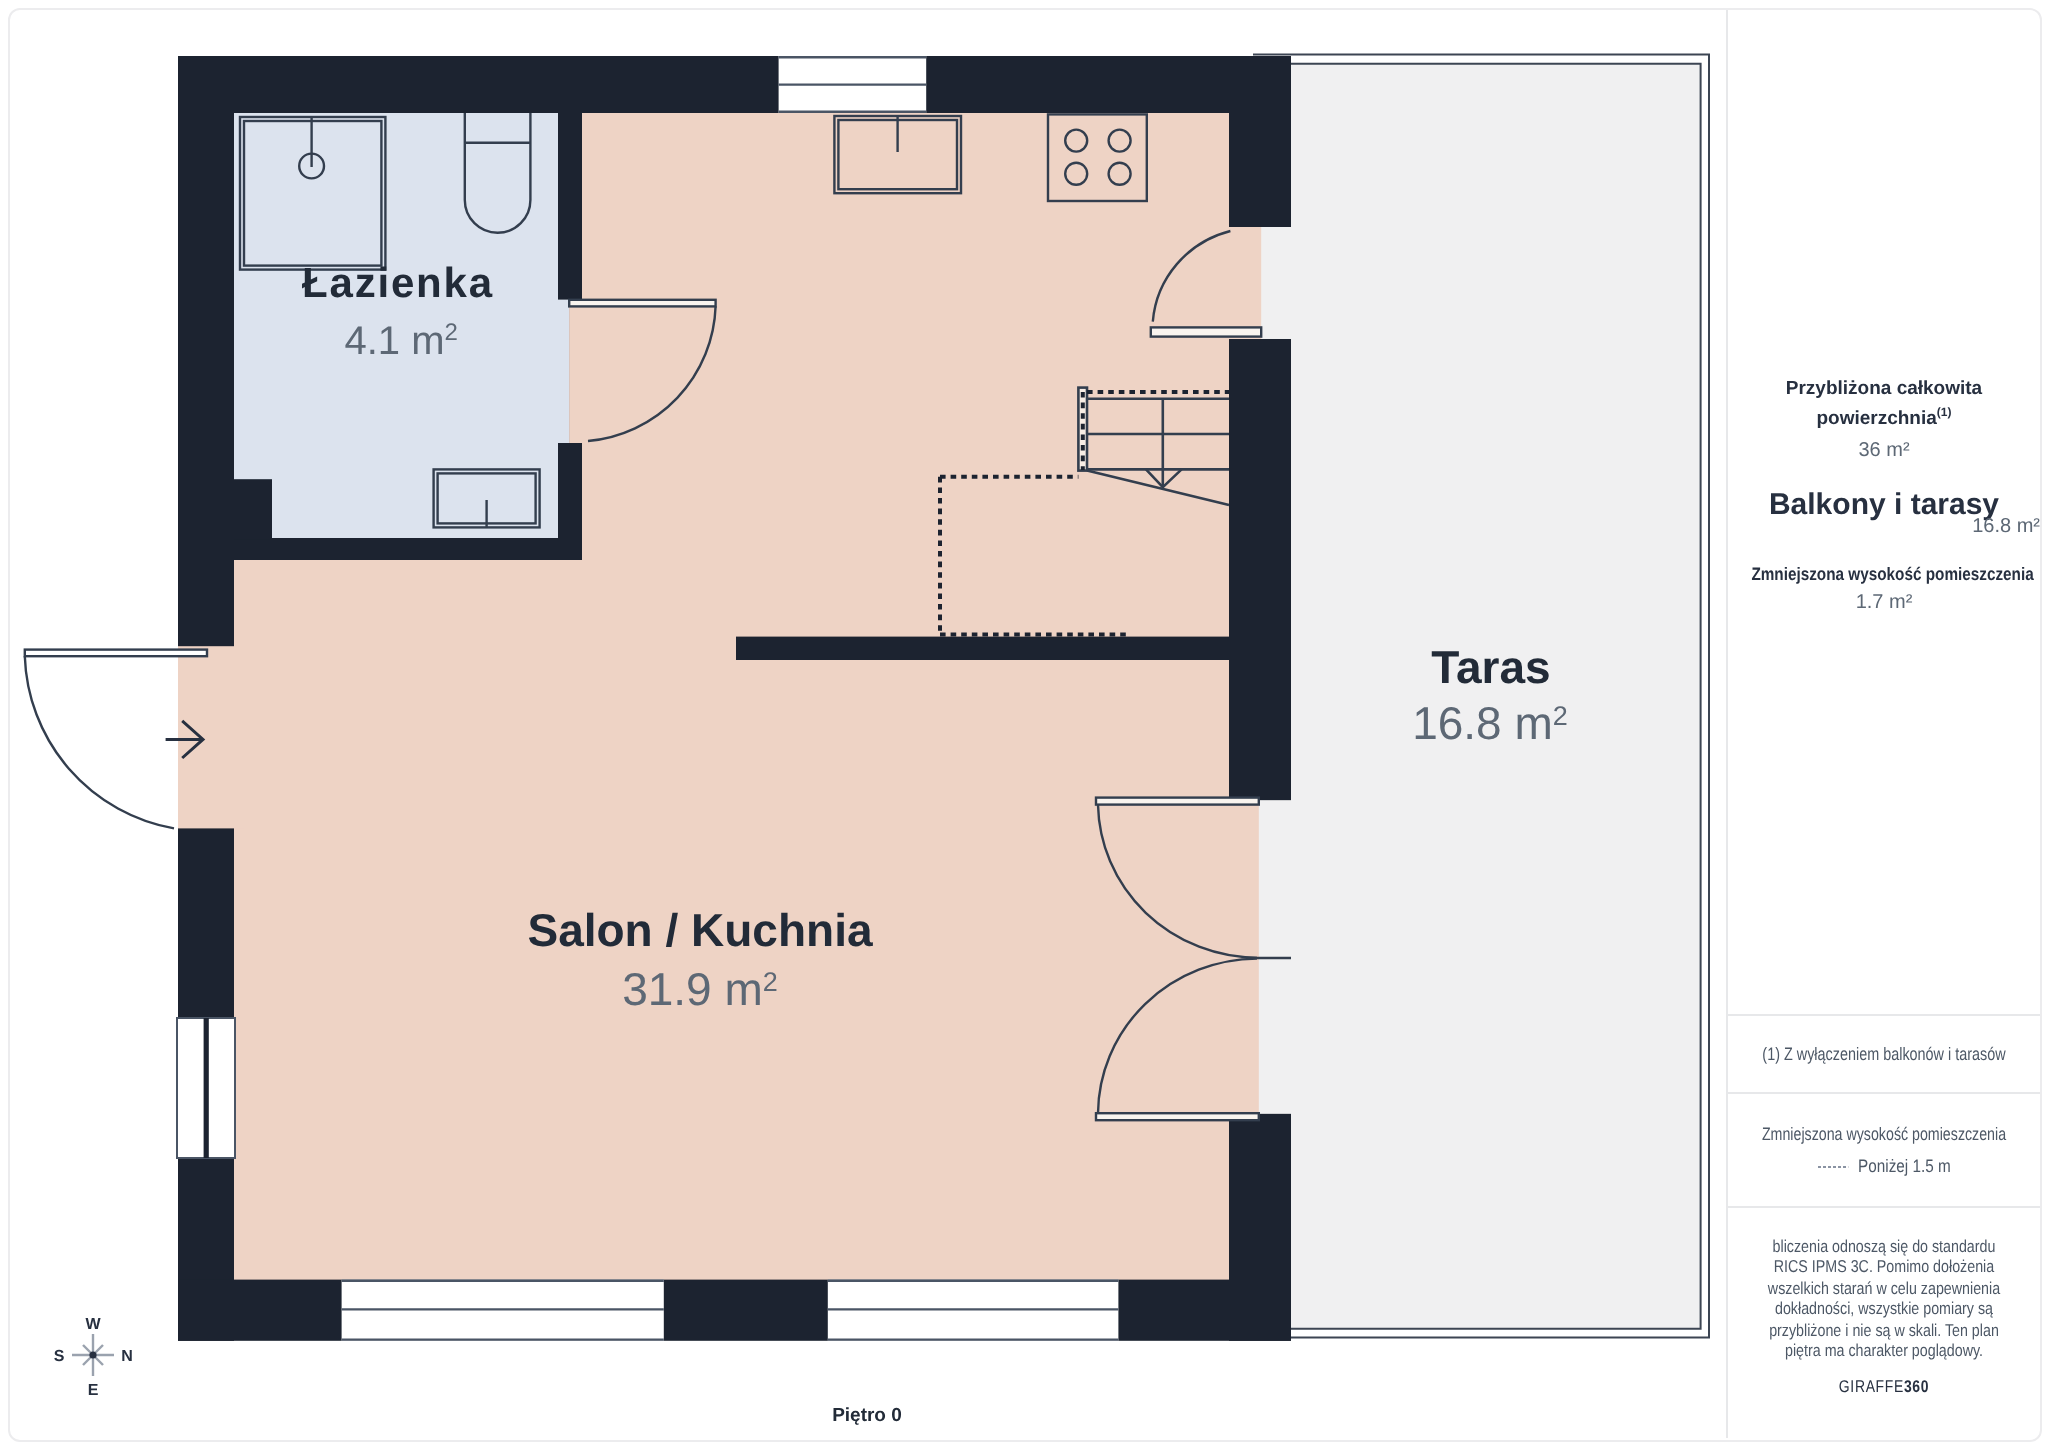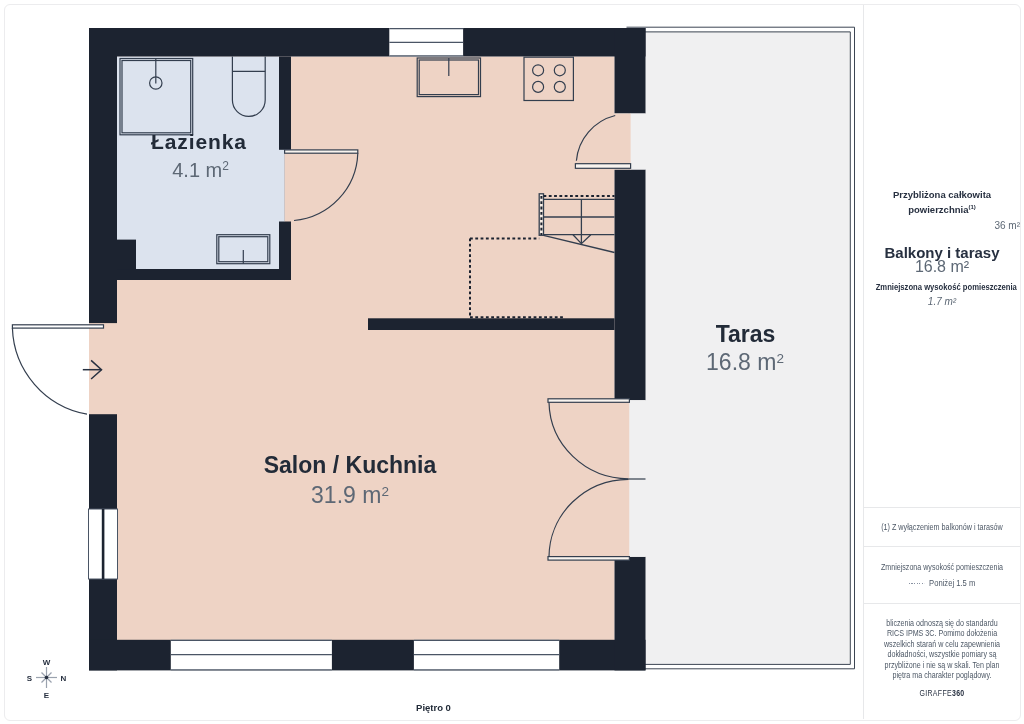--- a/index.html
+++ b/index.html
@@ -195,29 +195,29 @@
   <g font-size="8" font-weight="bold" fill="#273040" text-anchor="middle">
     <text x="46.5" y="664.5">W</text>
     <text x="46.5" y="697.5">E</text>
     <text x="29.5" y="680.5">S</text>
     <text x="63.5" y="680.5">N</text>
   </g>
 </svg>
 
 <div class="sb bold" style="top:188px;font-size:9.5px;line-height:13px;">Przybliżona całkowita<br>powierzchnia<sup style="font-size:6px;">(1)</sup></div>
 
-<div class="sb gray" style="top:219.5px;font-size:10px;text-align:right;">36 m²</div>
+<div class="sb gray" style="top:219.5px;font-size:10px;">36 m²</div>
 
 <div class="sb bold" style="top:243.5px;font-size:15px;">Balkony i tarasy</div>
 
-<div class="sb gray" style="top:257.5px;font-size:16px;">16.8 m²</div>
+<div class="sb gray" style="top:257.5px;font-size:10px;text-align:right;">16.8 m²</div>
 
 <div class="sb bold" style="top:282px;font-size:9px;transform:scaleX(0.85);">Zmniejszona wysokość pomieszczenia</div>
 
-<div class="sb gray" style="top:295.5px;font-size:10px;font-style:italic;">1.7 m²</div>
+<div class="sb gray" style="top:295.5px;font-size:10px;">1.7 m²</div>
 
 <div style="position:absolute;left:864px;top:507px;width:156px;height:1px;background:#e7e8ea;"></div>
 
 <div class="sb" style="top:521.5px;font-size:9px;color:#4d5866;transform:scaleX(0.8);">(1) Z wyłączeniem balkonów i tarasów</div>
 
 <div style="position:absolute;left:864px;top:546px;width:156px;height:1px;background:#e7e8ea;"></div>
 
 <div class="sb" style="top:562px;font-size:9px;color:#4d5866;transform:scaleX(0.79);">Zmniejszona wysokość pomieszczenia</div>
 
 <div class="sb" style="top:578px;font-size:9px;color:#4d5866;transform:scaleX(0.85);"><span style="display:inline-block;width:18px;height:1.4px;background:repeating-linear-gradient(90deg,#8a93a3 0 1.7px,rgba(0,0,0,0) 1.7px 3px);vertical-align:middle;margin-right:6px;"></span>Poniżej 1.5 m</div>

